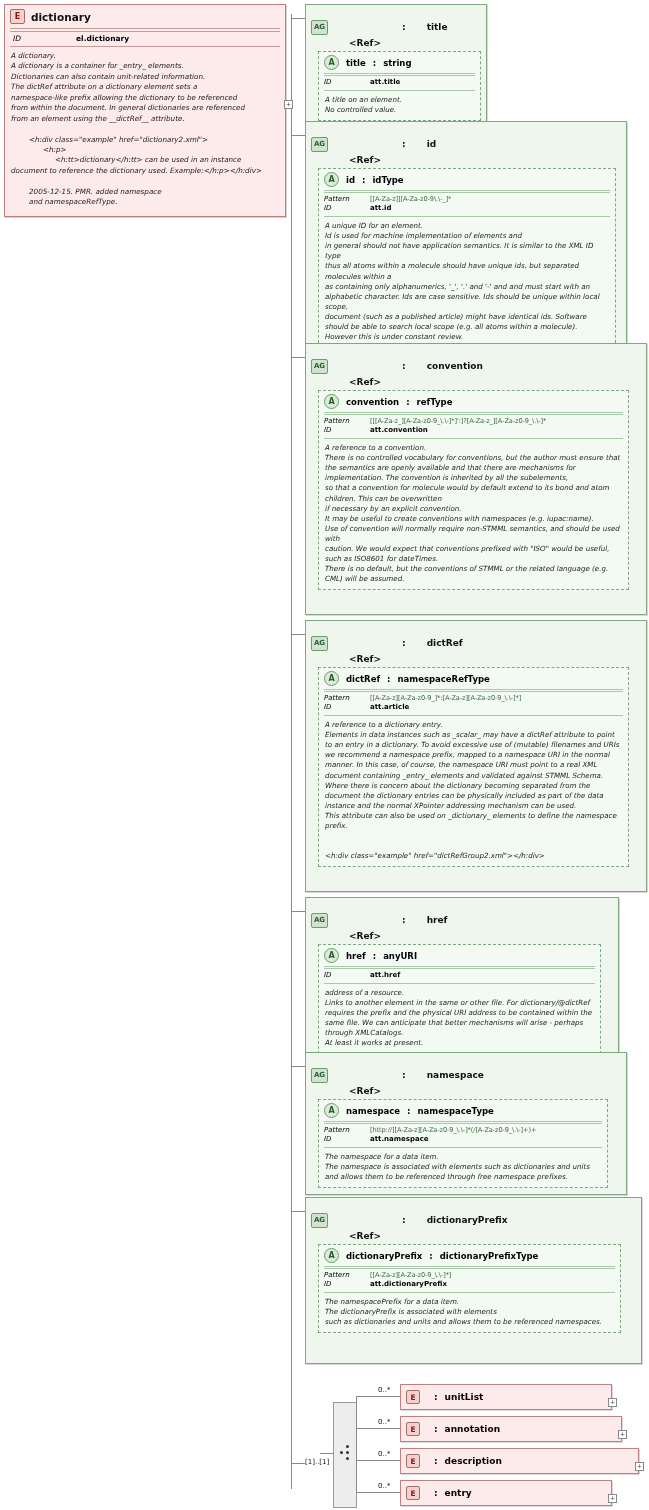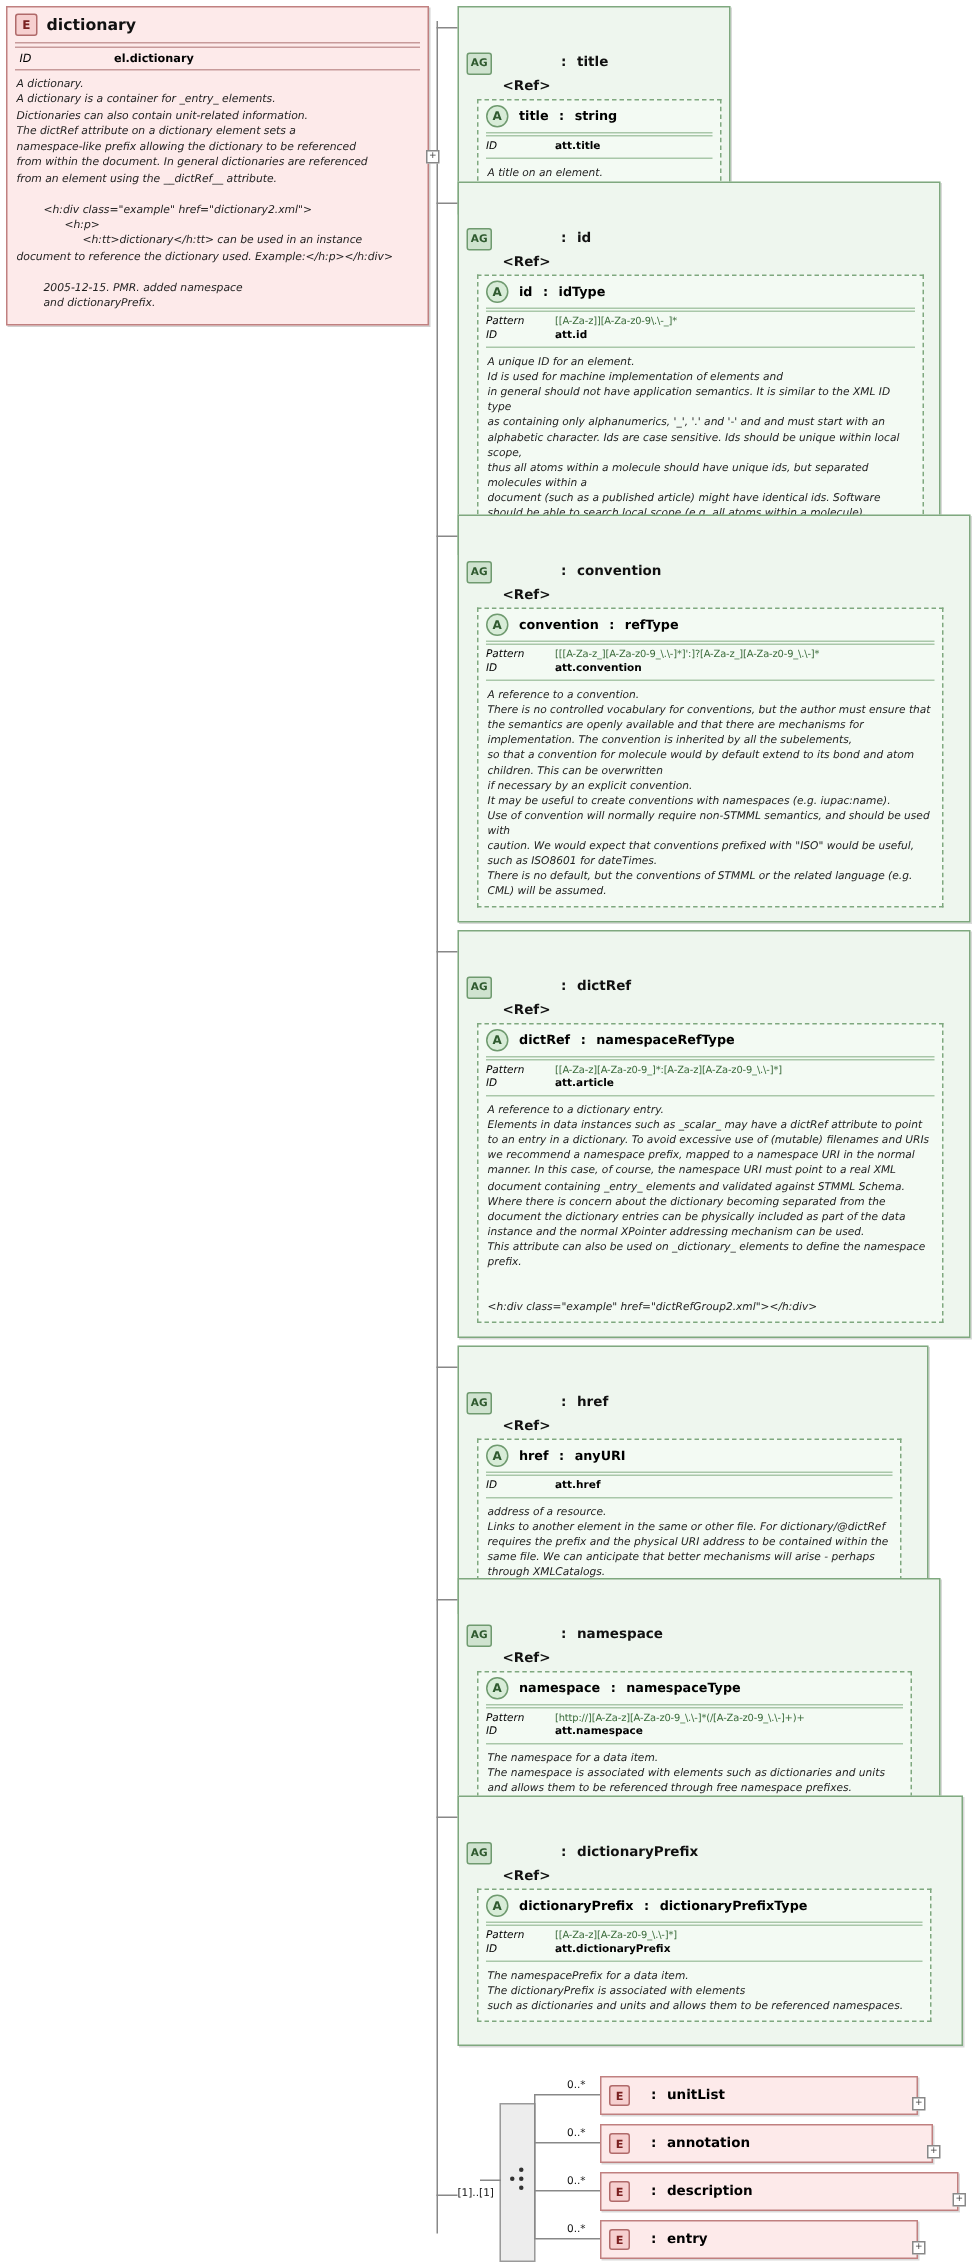--- a/index.html
+++ b/index.html
@@ -29,21 +29,21 @@
   .elem-doc{padding:4px 6px 8px 6px;font-style:italic;font-size:7.2px;line-height:1.45;color:#222;}
   .indent1{padding-left:18px;}
   .indent2{padding-left:32px;}
   .indent3{padding-left:44px;}
 
   
   .agbox{
     position:absolute;border:1px solid #7fa87f;background:#eef6ee;
     box-shadow:1px 1px 0 rgba(0,0,0,.15);
   }
-  .ag-hdr{display:flex;align-items:center;gap:7px;padding:16px 6px 2px 5px;}
+  .ag-hdr{display:flex;align-items:center;gap:21px;padding:1px 6px 2px 5px;}
   .badge-ag{
     width:15px;height:13px;border:1px solid #6f9a6f;background:#cfe3cf;
     color:#2f5a2f;font-size:7px;font-weight:bold;display:flex;align-items:center;
     justify-content:center;border-radius:2px;
   }
   .ag-ref{font-size:9px;font-weight:bold;color:#111;margin-top:32px;}
   .ag-name{font-size:9px;font-weight:bold;color:#111;}
   .ag-colon{font-size:9px;font-weight:bold;color:#111;}
 
   
@@ -115,21 +115,21 @@
       <div>namespace-like prefix allowing the dictionary to be referenced</div>
       <div>from within the document. In general dictionaries are referenced</div>
       <div>from an element using the __dictRef__ attribute.</div>
       <div>&nbsp;</div>
       <div class="indent1">&lt;h:div class="example" href="dictionary2.xml"&gt;</div>
       <div class="indent2">&lt;h:p&gt;</div>
       <div class="indent3">&lt;h:tt&gt;dictionary&lt;/h:tt&gt; can be used in an instance</div>
       <div>document to reference the dictionary used. Example:&lt;/h:p&gt;&lt;/h:div&gt;</div>
       <div>&nbsp;</div>
       <div class="indent1">2005-12-15. PMR. added namespace</div>
-      <div class="indent1">and dictionaryPrefix.</div>
+      <div class="indent1">and namespaceRefType.</div>
     </div>
 </div>
 
 <div class="vline" style="left:291px;top:14px;height:1475px;"></div>
 <div class="hline" style="left:284px;top:103px;width:7px;"></div>
 <div class="plusbox" style="left:284px;top:100px;">+</div>
 
 <div id="groups-root">
     <div class="agbox" style="left: 305px; top: 4px; width: 180px; min-height: 110px;">
       <div class="ag-hdr">
@@ -184,22 +184,22 @@
           <div class="facet">
             <span class="fk">ID</span>
             <span class="fv">att.id</span>
           </div>
         </div>
         <div class="hr-grn"></div>
         <div class="doc">
           <div>A unique ID for an element.</div>
           <div>Id is used for machine implementation of elements and</div>
           <div>in general should not have application semantics. It is similar to the XML ID type</div>
+          <div>thus all atoms within a molecule should have unique ids, but separated molecules within a</div>
           <div>as containing only alphanumerics, '_', '.' and '-' and and must start with an alphabetic character. Ids are case sensitive. Ids should be unique within local scope,</div>
-          <div>thus all atoms within a molecule should have unique ids, but separated molecules within a</div>
           <div>document (such as a published article) might have identical ids. Software should be able to search local scope (e.g. all atoms within a molecule). However this is under constant review.</div>
         </div>
       </div>
     </div>
     <div class="agbox" style="left: 305px; top: 343px; width: 340px; min-height: 270px;">
       <div class="ag-hdr">
         <div class="badge-ag">AG</div>
         <div class="ag-ref">&lt;Ref&gt;</div>
         <div class="ag-colon">:</div>
         <div class="ag-name">convention</div>

